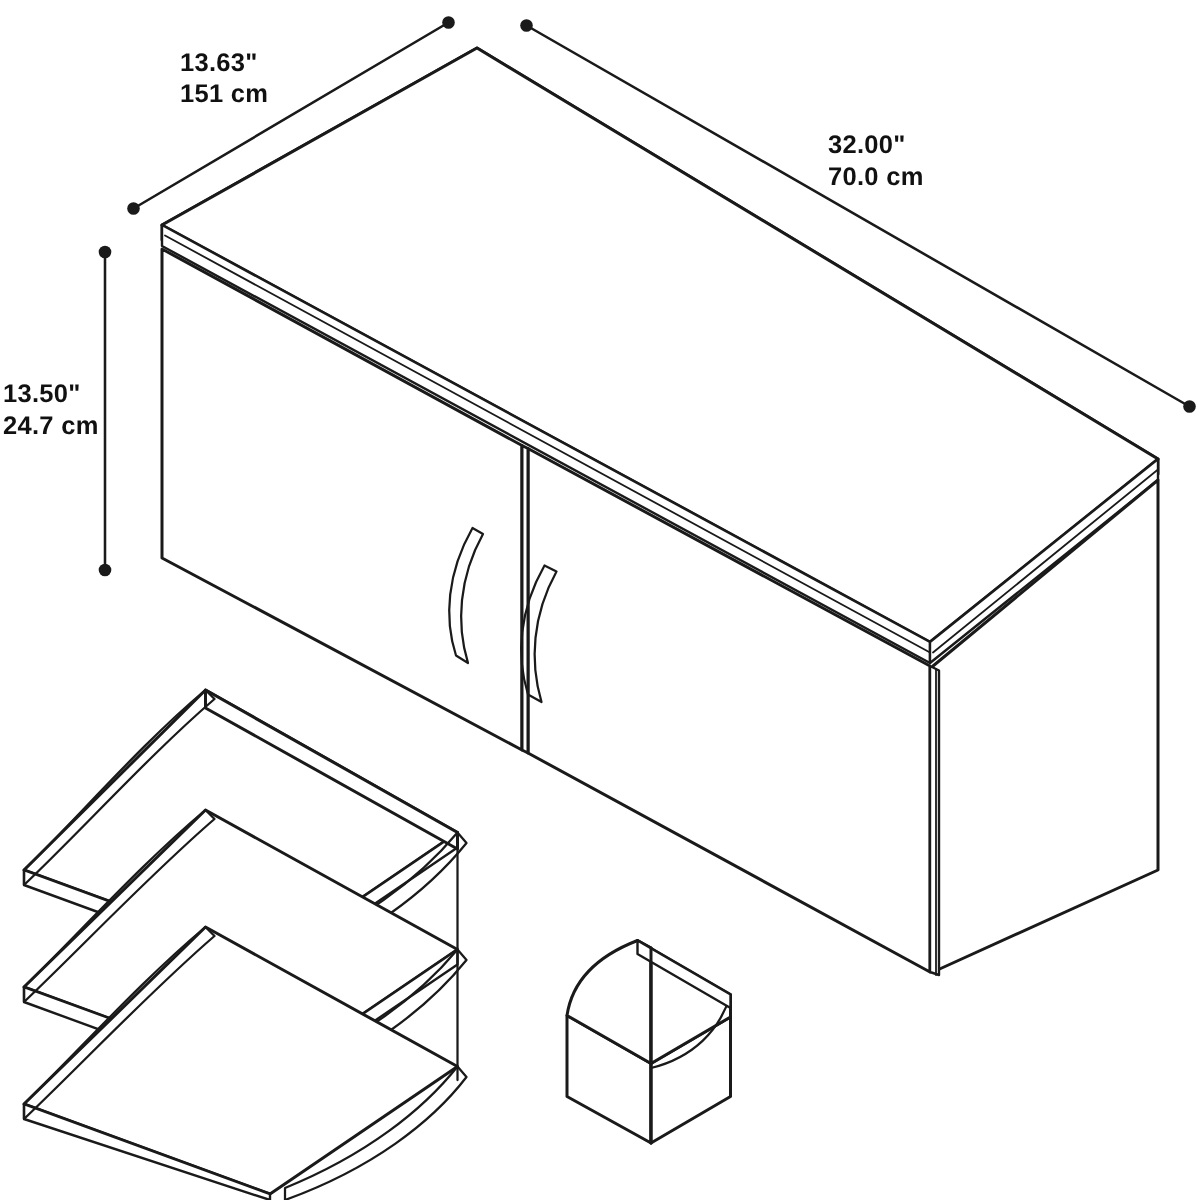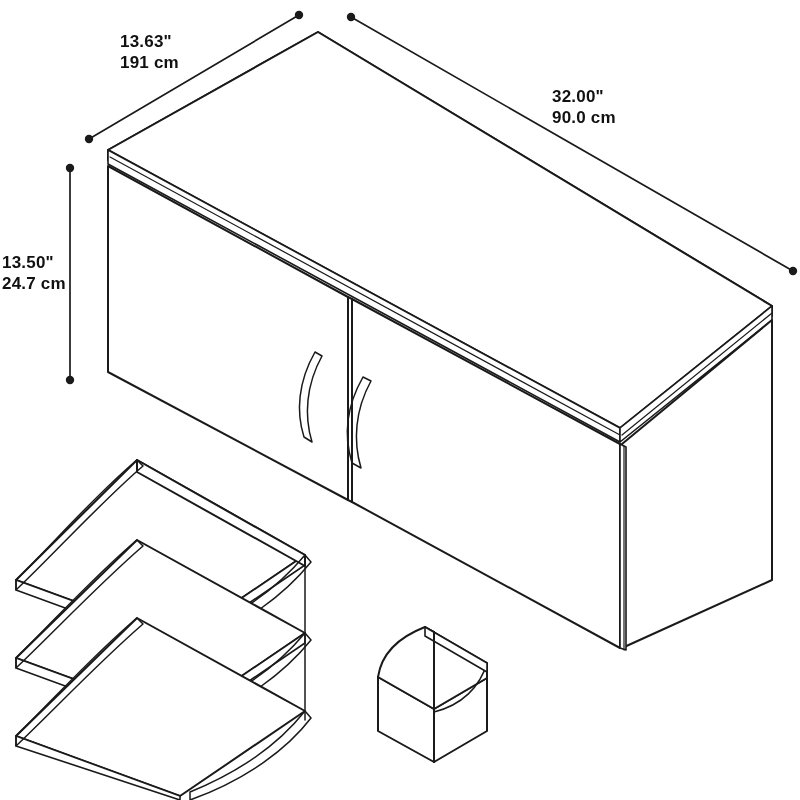--- a/index.html
+++ b/index.html
@@ -199,26 +199,26 @@
       <polygon class="face-thin" points="425,627 487,663 487,672 425,636"></polygon>
 
       <line class="edge" x1="434" y1="632" x2="434" y2="762"></line>
 
     </g>
 
   </svg>
 
   <div class="dim-label" id="label-depth">
     <span class="ln">13.63"</span>
-    <span class="ln">191 cm</span>
+    <span class="ln">151 cm</span>
   </div>
 
   <div class="dim-label" id="label-width">
     <span class="ln">32.00"</span>
-    <span class="ln">90.0 cm</span>
+    <span class="ln">70.0 cm</span>
   </div>
 
   <div class="dim-label" id="label-height">
     <span class="ln">13.50"</span>
     <span class="ln">24.7 cm</span>
   </div>
 
 </div>
 
 </body></html>

